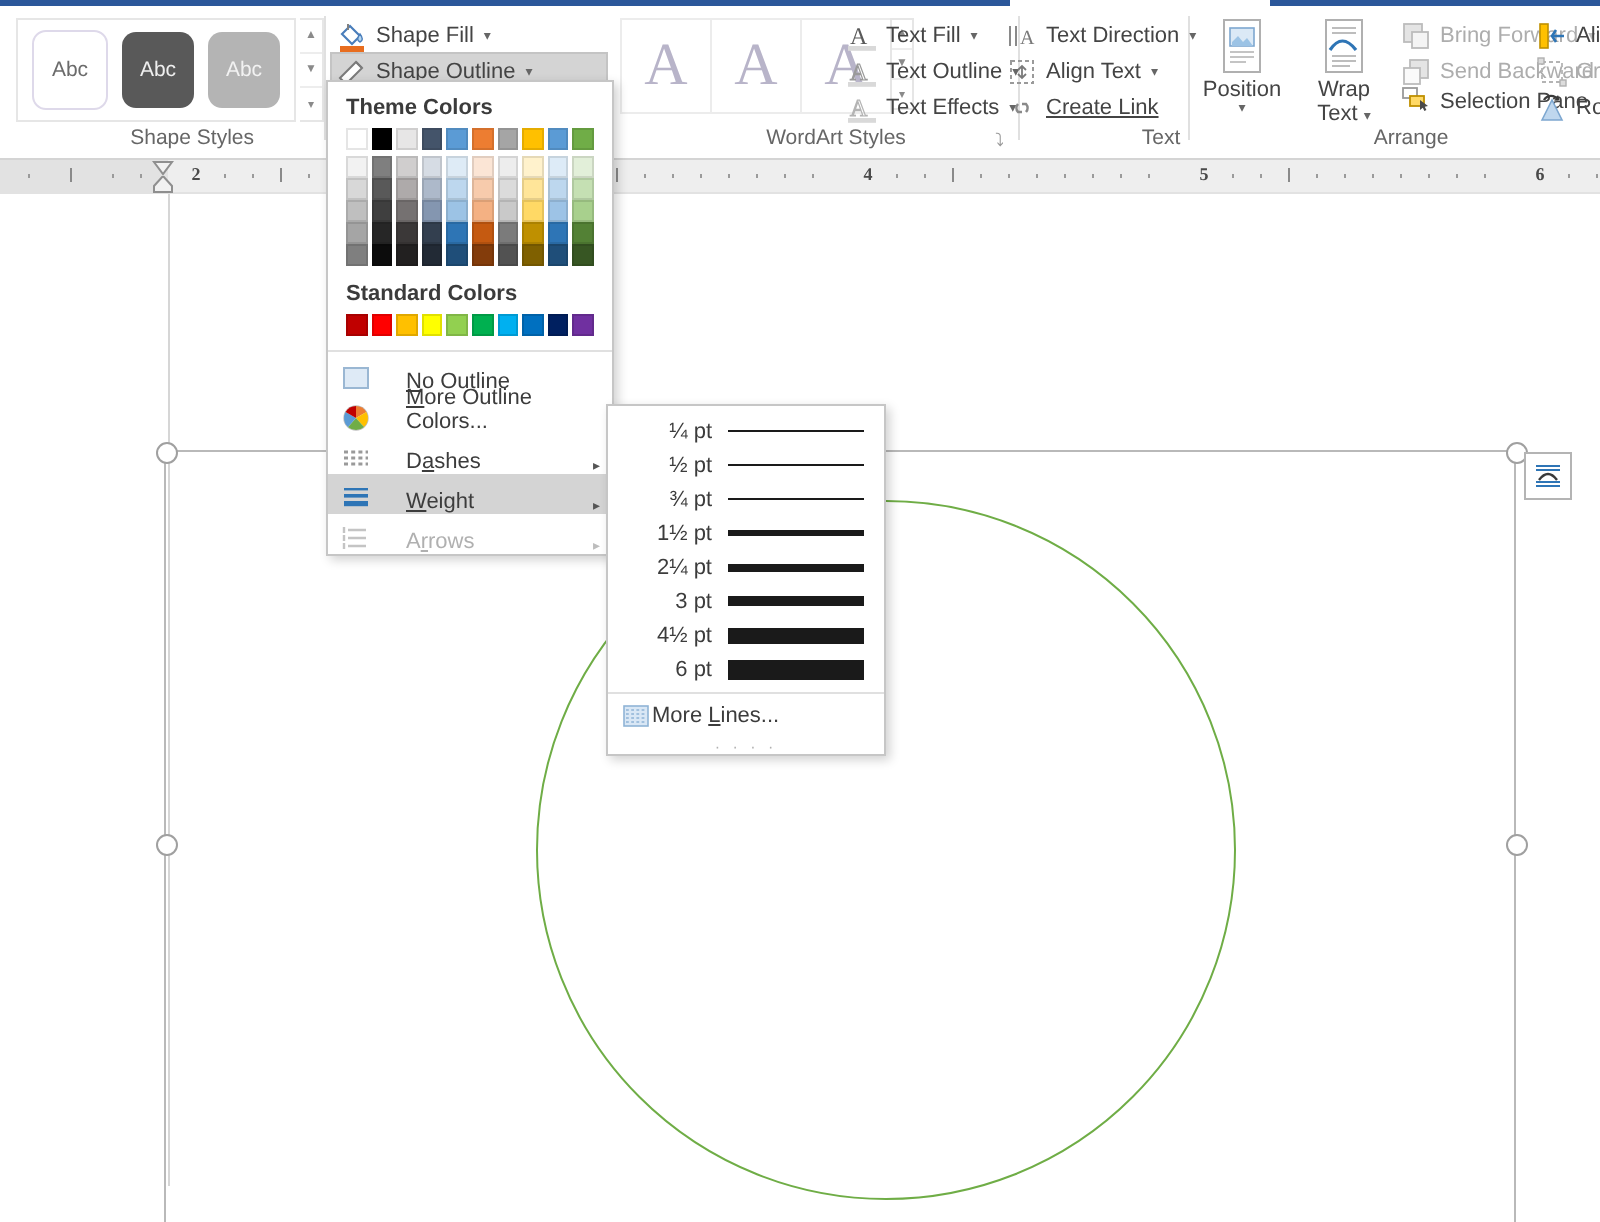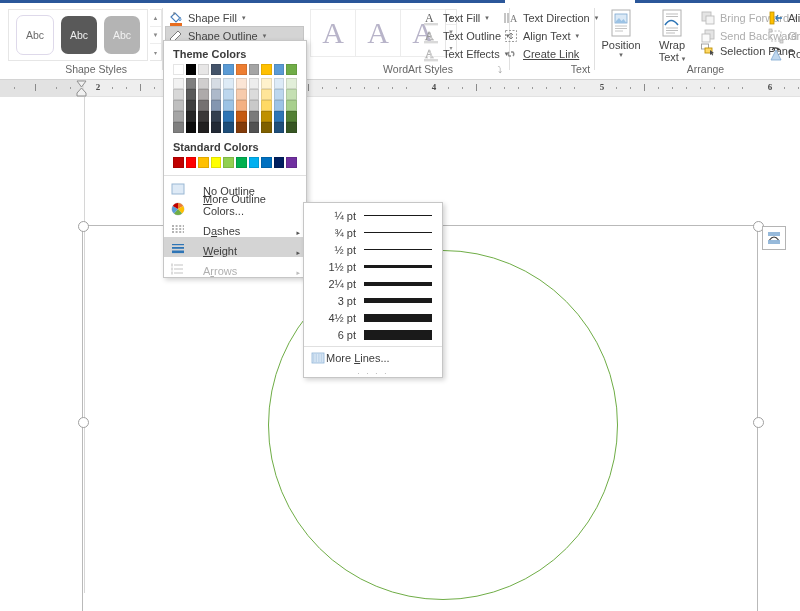--- a/index.html
+++ b/index.html
@@ -574,25 +574,25 @@
   </div>
 </div>
 
 <div class="submenu">
   <div id="weightRows" style="padding-top:4px;">
       <div class="wrow">
         <div class="wlbl">¼ pt</div>
         <div class="wline" style="height: 1px;"></div>
       </div>
       <div class="wrow">
+        <div class="wlbl">½ pt</div>
+        <div class="wline" style="height: 1.5px;"></div>
+      </div>
+      <div class="wrow">
         <div class="wlbl">¾ pt</div>
-        <div class="wline" style="height: 1.5px;"></div>
-      </div>
-      <div class="wrow">
-        <div class="wlbl">½ pt</div>
         <div class="wline" style="height: 1.5px;"></div>
       </div>
       <div class="wrow">
         <div class="wlbl">1½ pt</div>
         <div class="wline" style="height: 3px;"></div>
       </div>
       <div class="wrow">
         <div class="wlbl">2¼ pt</div>
         <div class="wline" style="height: 4px;"></div>
       </div>

